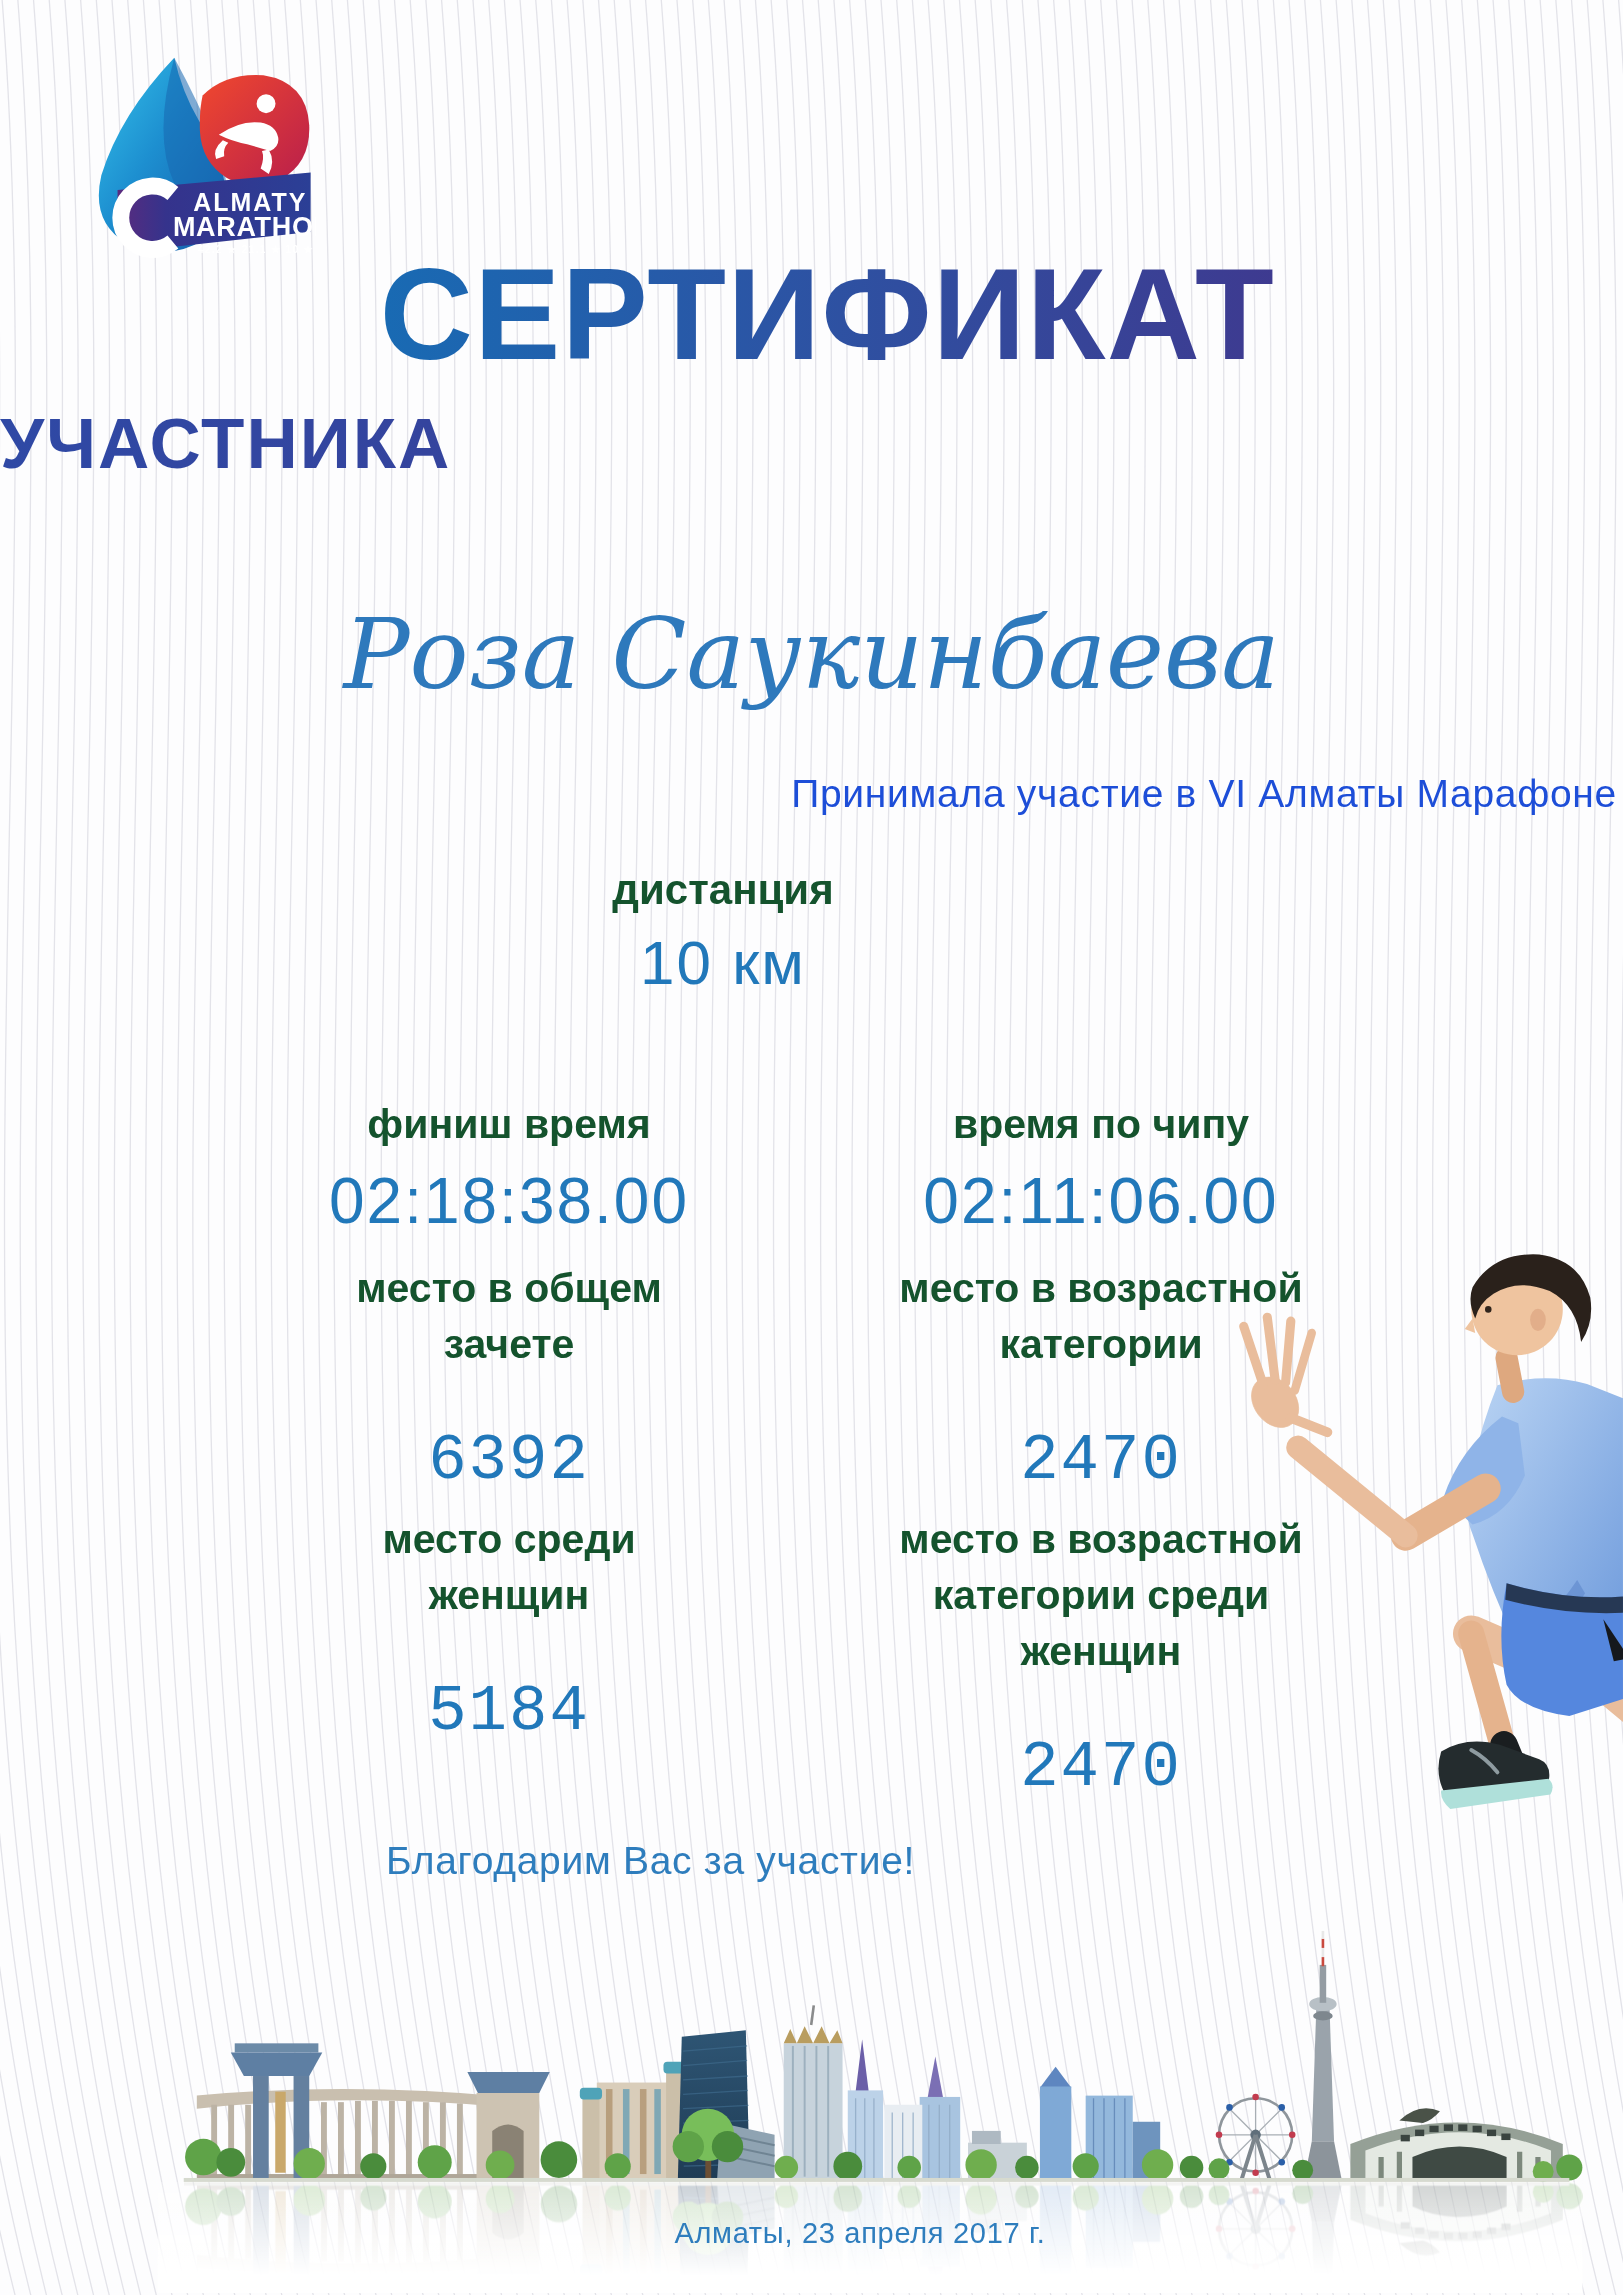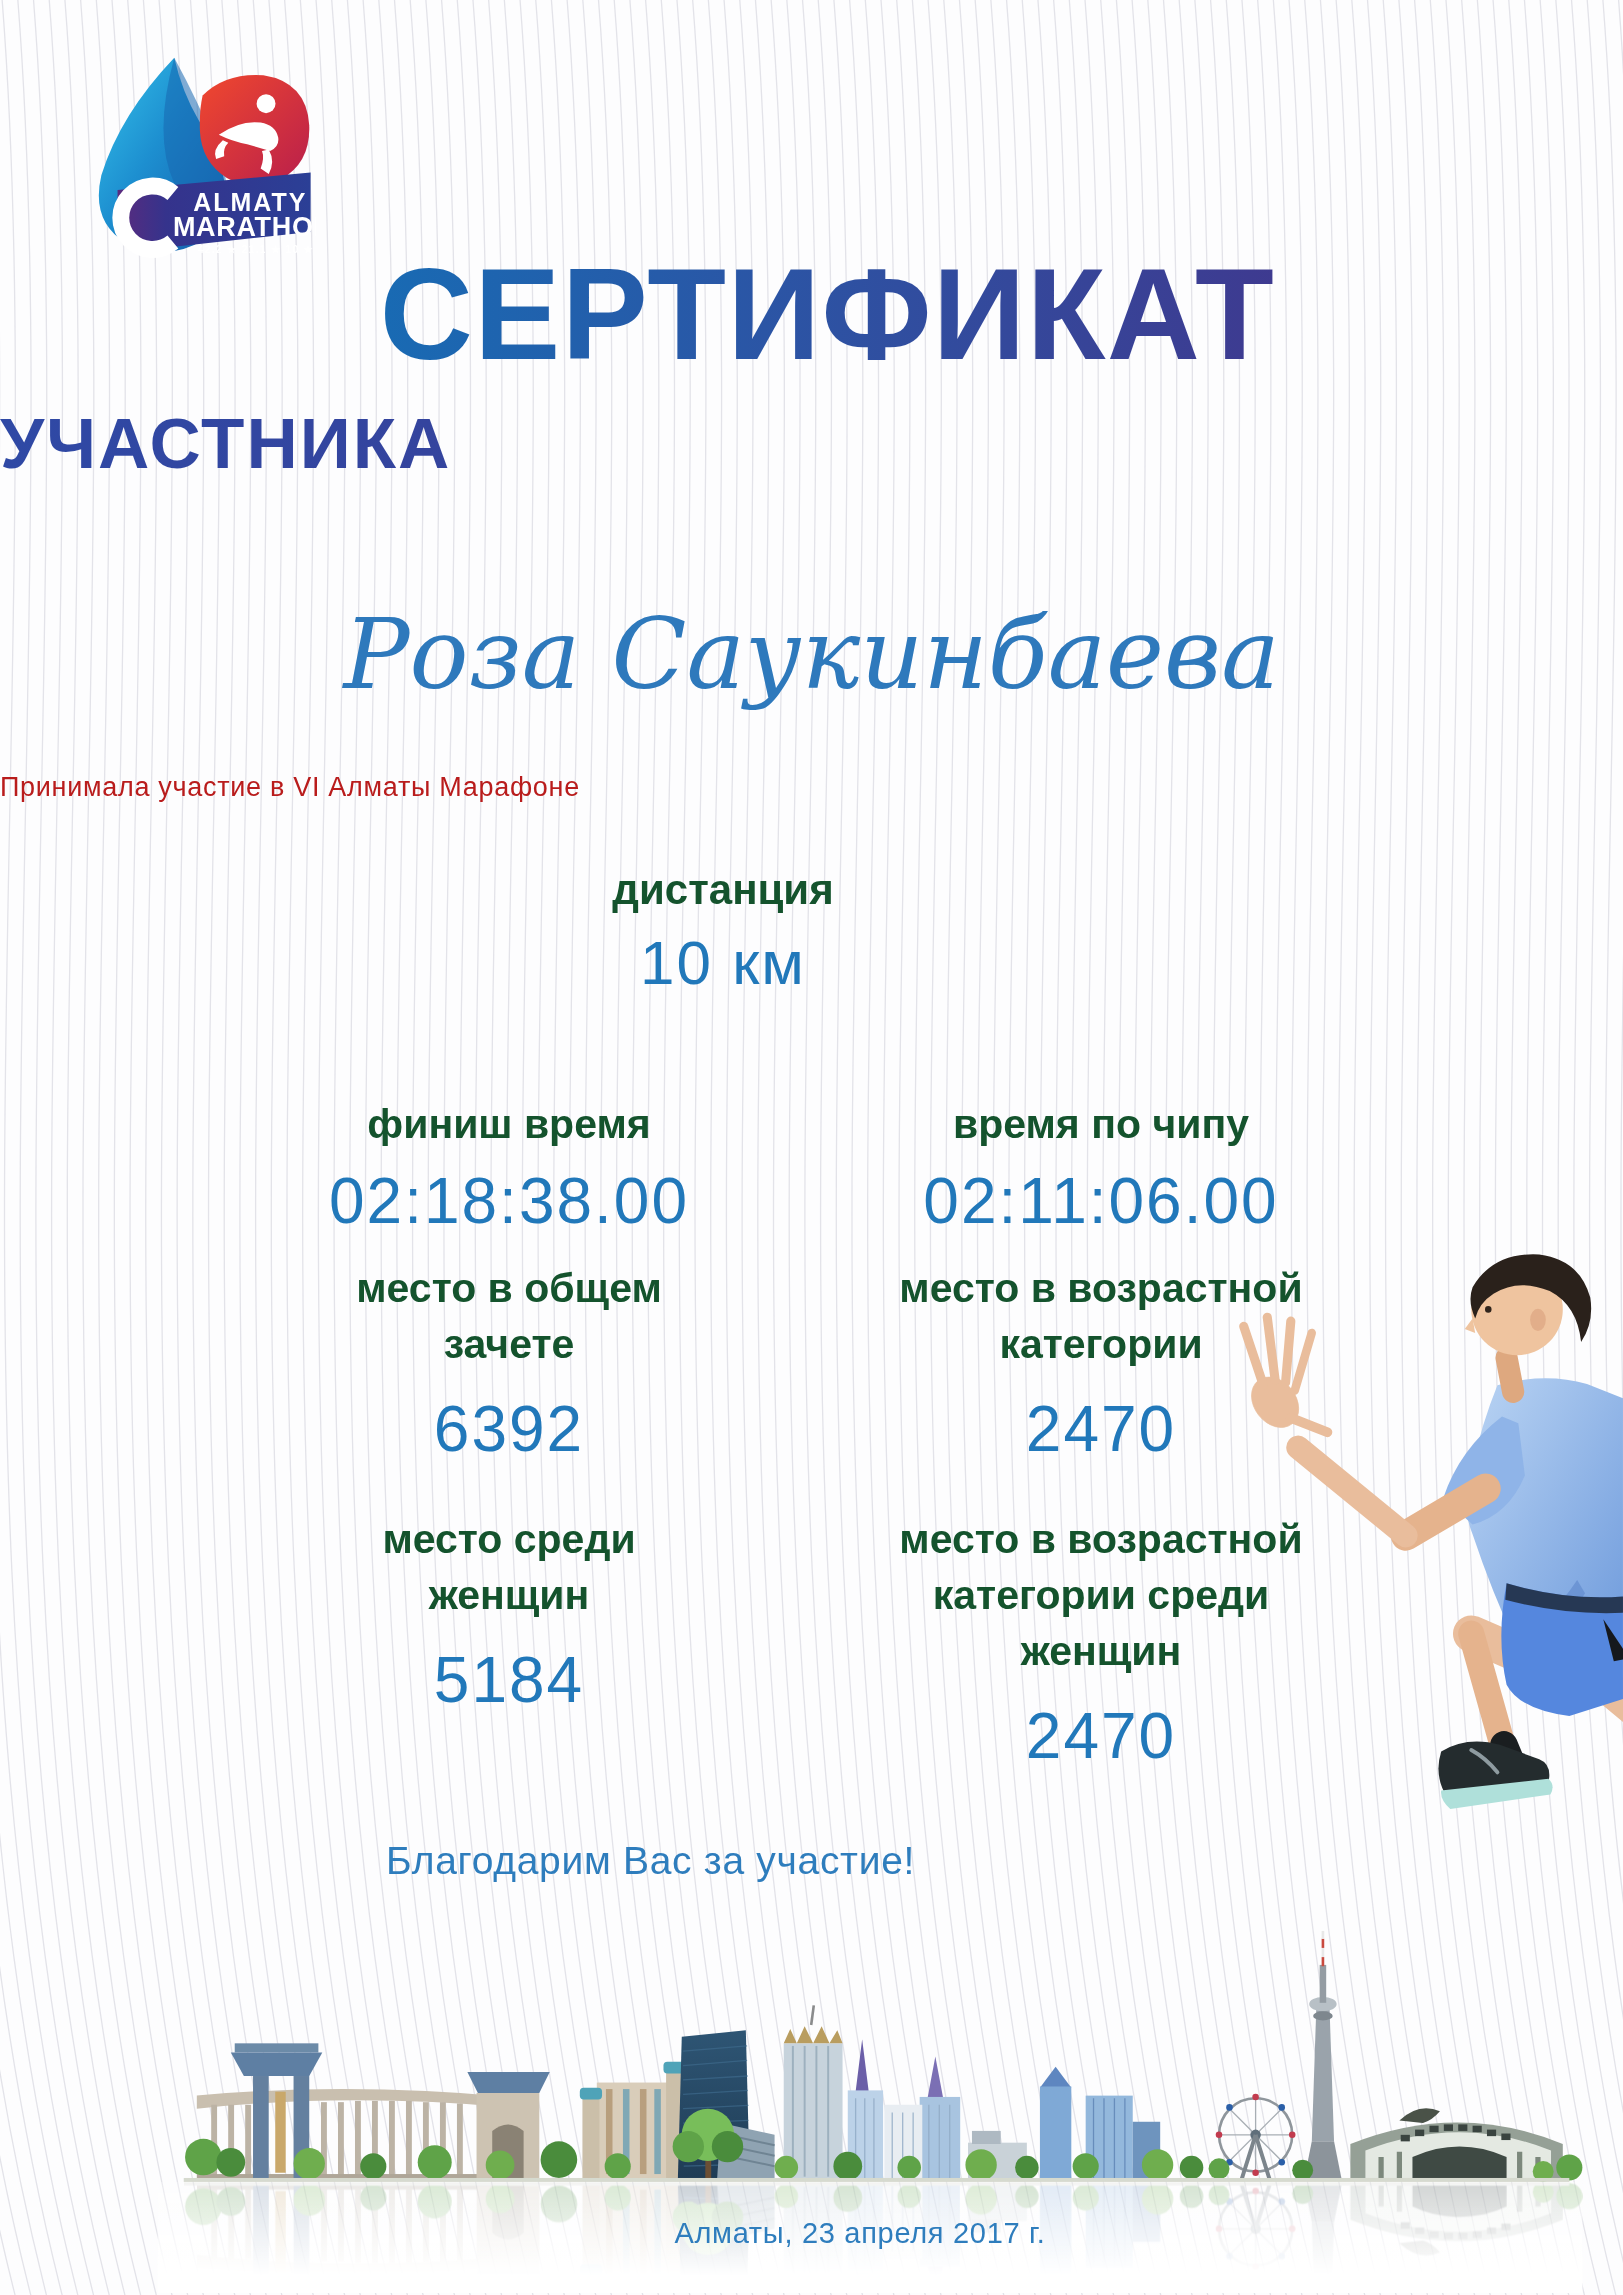--- a/index.html
+++ b/index.html
@@ -14,33 +14,33 @@
     background:linear-gradient(90deg,#1581C6 0%,#1470B7 22%,#2B55A5 60%,#3E3A90 100%);
     -webkit-background-clip:text;background-clip:text;color:transparent;}
   .cert-subtitle{left:0;top:408px;width:1275px;text-align:left;font-size:71px;font-weight:700;
     letter-spacing:2px;line-height:1;
     background:linear-gradient(90deg,#2F49A5 0%,#3E3A90 100%);
     -webkit-background-clip:text;background-clip:text;color:transparent;}
 
   .participant-name{left:0;top:596px;width:1623px;text-align:center;
     font-family:"DejaVu Serif","Liberation Serif",serif;font-style:italic;font-size:98px;
     color:#2E79BC;line-height:1.2;}
-  .participation-line{left:0;top:772px;width:1617px;text-align:left;font-size:27px;
-    color:#b91c1c;letter-spacing:0.7px;}
+  .participation-line{left:0;top:772px;width:1617px;text-align:right;font-size:39px;
+    color:#1d4ed8;letter-spacing:0.7px;}
 
   .dist-block{left:494px;top:862px;width:458px;text-align:center;}
   .lbl{font-weight:700;color:#14532d;font-size:41px;line-height:56px;white-space:pre-line;}
   .dist-block .lbl{font-size:42px;}
   .val{color:#2178BA;font-size:64px;letter-spacing:2px;line-height:1.1;}
   .dist-val{margin-top:10.5px;font-size:62px;}
 
   .cell{width:458px;text-align:center;}
   .cell.colL{left:280px;} .cell.colR{left:872px;}
   .row1{top:1096px;} .row2{top:1260px;} .row3{top:1511px;}
-  .row1 .val{margin-top:14.4px;} .row2 .val,.row3 .val{margin-top:22px;}
+  .row1 .val{margin-top:14.4px;} .row2 .val,.row3 .val{margin-top:54px;font-family:Liberation Mono, monospace;}
 
   .thanks{left:0;top:1839px;width:1301px;text-align:center;font-size:39px;color:#2E7DBD;letter-spacing:0.7px;}
   .footer-date{left:0;top:2217px;width:1720px;text-align:center;font-size:29px;color:#2E7DBD;letter-spacing:0.7px;}
 
   #logo{left:73px;top:55px;}
   #skyline{left:157px;top:1927px;}
   #runner{left:1211px;top:1227px;}
   .logo-txt{font-family:"Liberation Sans",sans-serif;font-weight:700;fill:#fff;}
 </style>
 </head>

